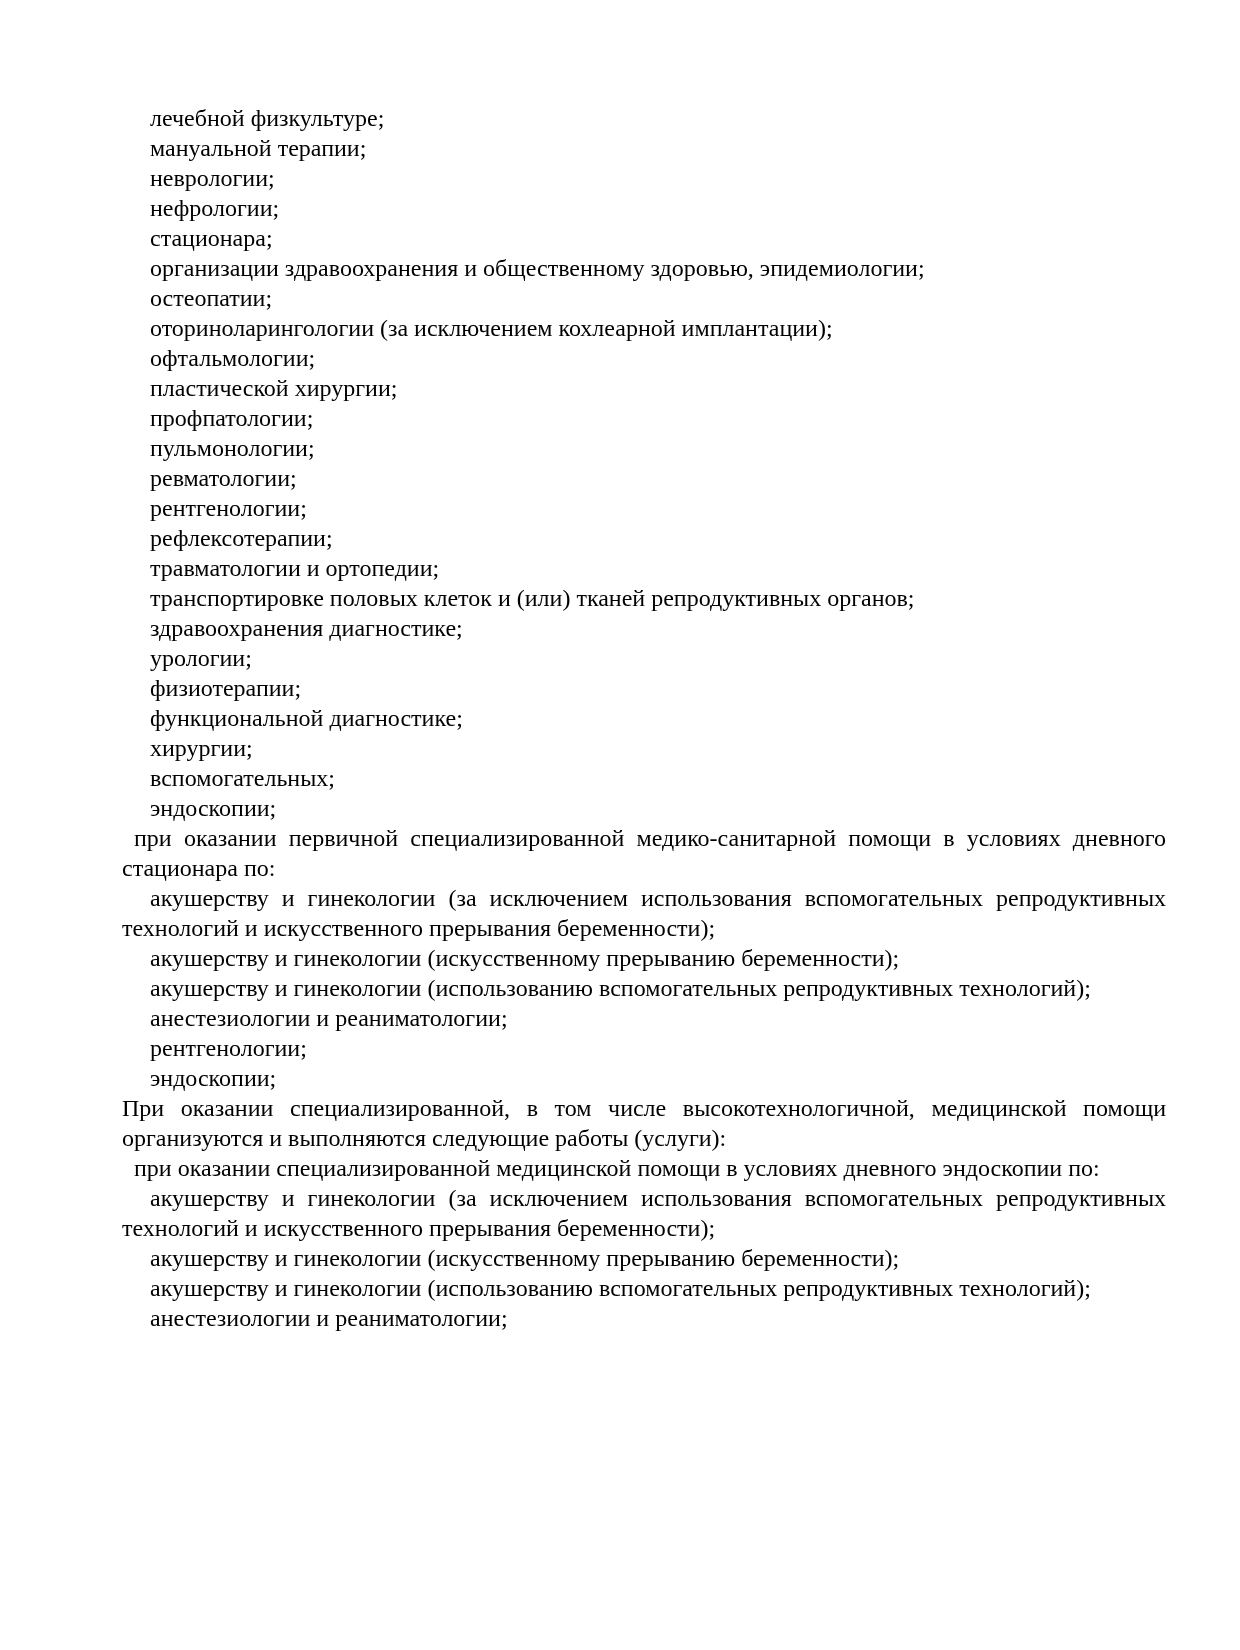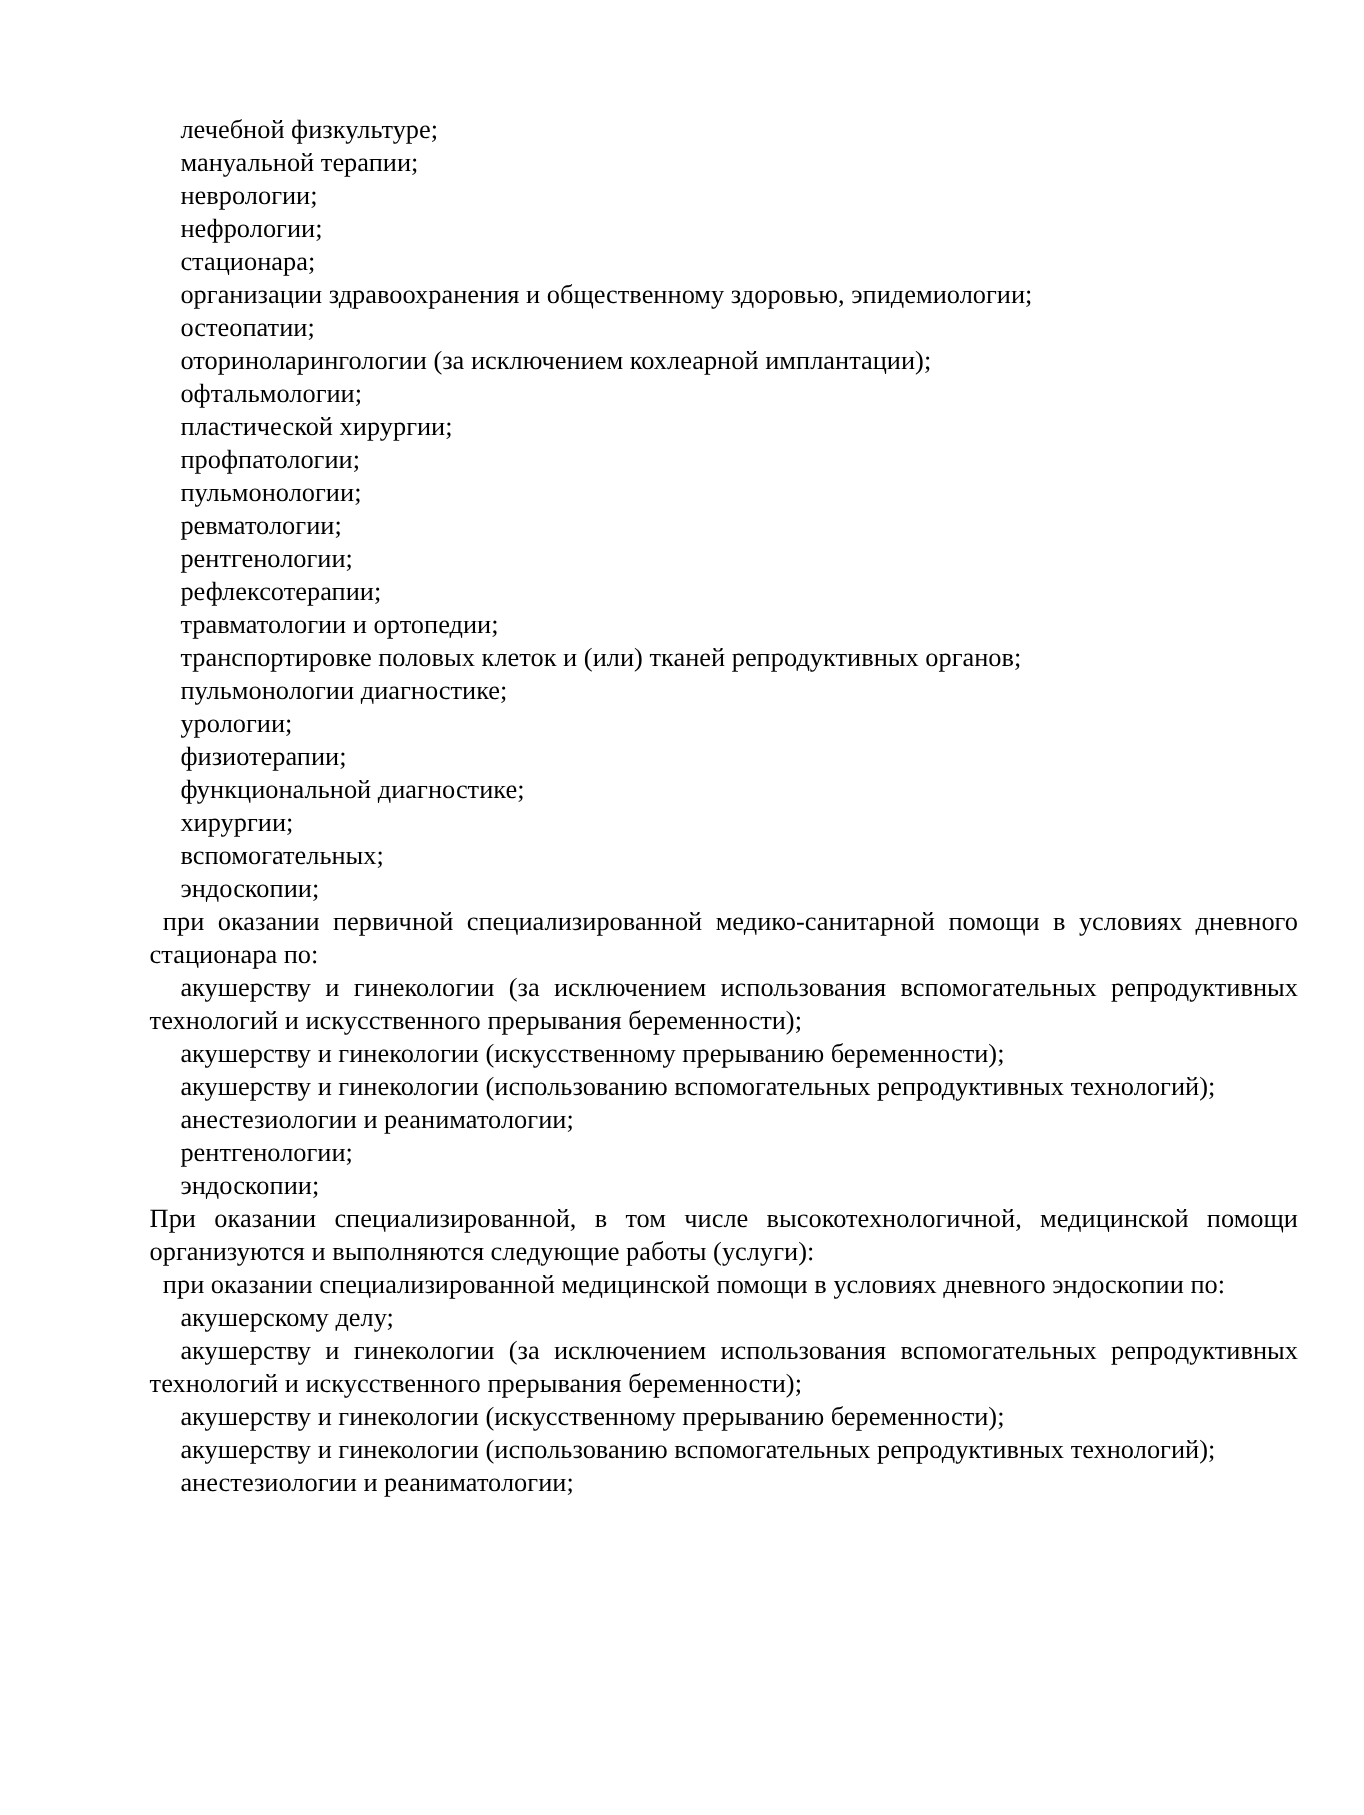--- a/index.html
+++ b/index.html
@@ -13,21 +13,21 @@
     position: relative;
     overflow: hidden;
   }
   .page {
     position: absolute;
     inset: 0;
     background: #ffffff;
   }
   .content {
     position: absolute;
-    left: 136px;
+    left: 122px;
     top: 103px;
     width: 1044px;
     font-family: "Liberation Serif", "DejaVu Serif", serif;
     font-size: 24px;
     line-height: 30px;
     color: #000000;
     text-align: justify;
     letter-spacing: 0;
   }
   .block {
@@ -53,35 +53,34 @@
       <p class="block item">оториноларингологии (за исключением кохлеарной имплантации);</p>
       <p class="block item">офтальмологии;</p>
       <p class="block item">пластической хирургии;</p>
       <p class="block item">профпатологии;</p>
       <p class="block item">пульмонологии;</p>
       <p class="block item">ревматологии;</p>
       <p class="block item">рентгенологии;</p>
       <p class="block item">рефлексотерапии;</p>
       <p class="block item">травматологии и ортопедии;</p>
       <p class="block item">транспортировке половых клеток и (или) тканей репродуктивных органов;</p>
-      <p class="block item">пульмонологии диагностике;</p>
+      <p class="block item">здравоохранения диагностике;</p>
       <p class="block item">урологии;</p>
       <p class="block item">физиотерапии;</p>
       <p class="block item">функциональной диагностике;</p>
       <p class="block item">хирургии;</p>
       <p class="block item">вспомогательных;</p>
       <p class="block item">эндоскопии;</p>
       <p class="block sub">при оказании первичной специализированной медико-санитарной помощи в условиях дневного стационара по:</p>
       <p class="block item">акушерству и гинекологии (за исключением использования вспомогательных репродуктивных технологий и искусственного прерывания беременности);</p>
       <p class="block item">акушерству и гинекологии (искусственному прерыванию беременности);</p>
       <p class="block item">акушерству и гинекологии (использованию вспомогательных репродуктивных технологий);</p>
       <p class="block item">анестезиологии и реаниматологии;</p>
       <p class="block item">рентгенологии;</p>
       <p class="block item">эндоскопии;</p>
       <p class="block para">При оказании специализированной, в том числе высокотехнологичной, медицинской помощи организуются и выполняются следующие работы (услуги):</p>
       <p class="block sub">при оказании специализированной медицинской помощи в условиях дневного эндоскопии по:</p>
-      <p class="block item">акушерскому делу;</p>
       <p class="block item">акушерству и гинекологии (за исключением использования вспомогательных репродуктивных технологий и искусственного прерывания беременности);</p>
       <p class="block item">акушерству и гинекологии (искусственному прерыванию беременности);</p>
       <p class="block item">акушерству и гинекологии (использованию вспомогательных репродуктивных технологий);</p>
       <p class="block item">анестезиологии и реаниматологии;</p>
     </div>
 </div>
 
 </body></html>

